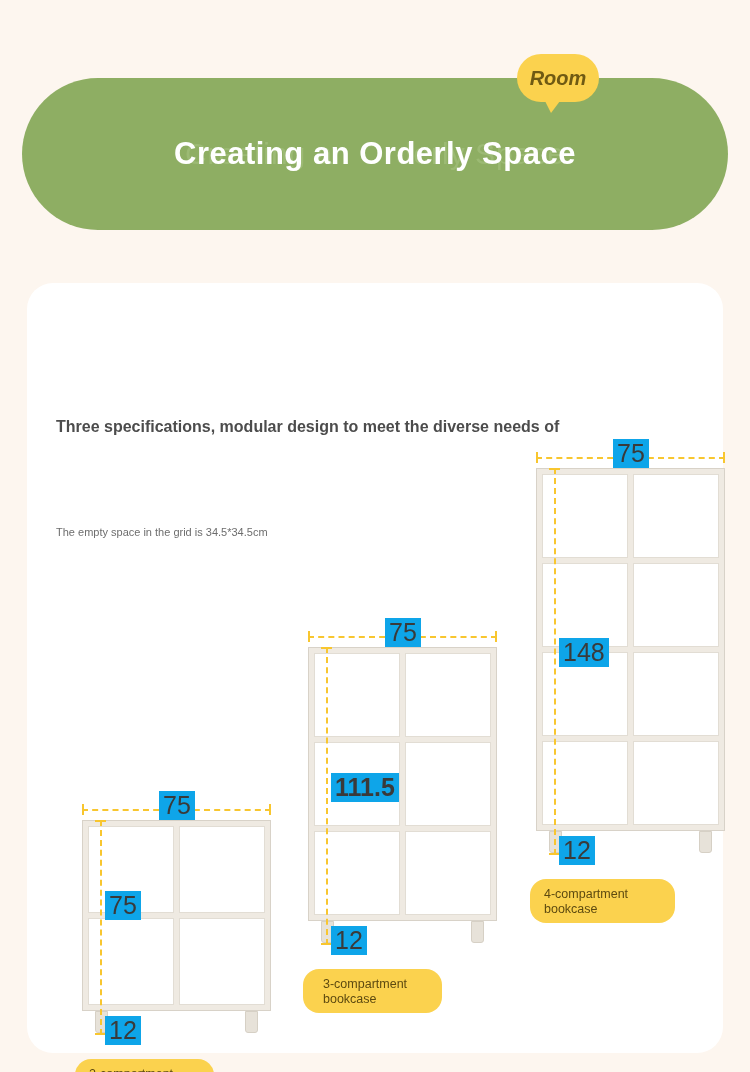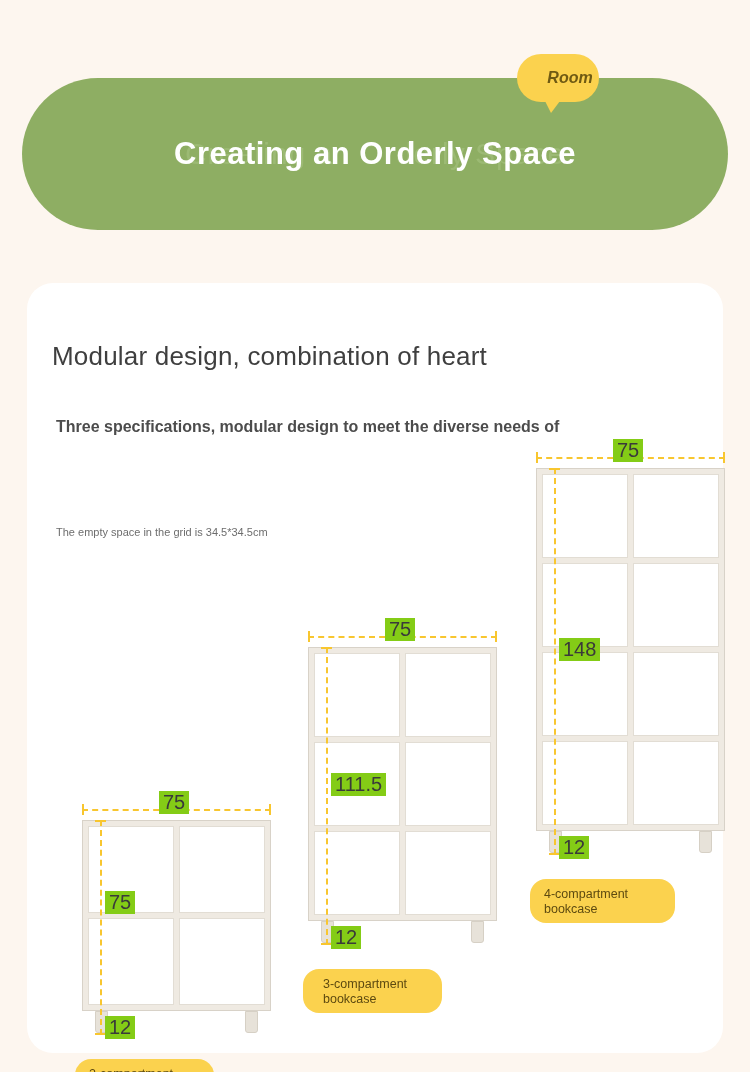--- a/index.html
+++ b/index.html
@@ -62,26 +62,26 @@
     left: 517px;
     top: 54px;
     width: 82px;
     height: 48px;
     background: #fbd24e;
     border-radius: 24px;
     z-index: 5;
   }
   .hero-bubble-text {
     position: absolute;
-    left: 12px; top: 0;
+    left: 0; top: 0;
     width: 82px; height: 48px;
     line-height: 48px;
     text-align: center;
     color: #6f5a13;
-    font-size: 16px;
+    font-size: 20px;
     font-style: italic;
     font-weight: bold;
   }
   .hero-bubble-tail {
     position: absolute;
     left: 26px;
     top: 43px;
     width: 0; height: 0;
     border-left: 8px solid transparent;
     border-right: 12px solid transparent;
@@ -184,22 +184,22 @@
   }
   .tick-h {
     position: absolute;
     border-top: 2px solid #f8c62f;
     height: 0;
     width: 11px;
   }
   .dim-label {
     position: absolute;
     color: #3a3a3a;
-    font-size: 20px;
-    background: #84cc16;
+    font-size: 25px;
+    background: #0ea5e9;
     padding: 0 4px;
     white-space: nowrap;
   }
 
   
   .pill {
     position: absolute;
     background: #fbd24e;
     border-radius: 16px;
     box-sizing: border-box;
@@ -219,21 +219,20 @@
     <div class="hero-title">Creating an Orderly Space</div>
   </div>
   <div class="hero-bubble">
     <div class="hero-bubble-tail"></div>
     <div class="hero-bubble-text">Room</div>
   </div>
 </div>
 
 <div class="card">
 
-  <div class="card-heading">Modular design, combination of heart</div>
 
   <div class="card-sub">
     <div>Three specifications, modular design to meet the diverse needs of</div>
   </div>
 
   <div class="card-note">The empty space in the grid is 34.5*34.5cm</div>
 
   <div class="diagram-area">
 
     <div class="shelf-group" style="left:20px; bottom:0; width:220px; height:380px;">
@@ -284,21 +283,21 @@
           <div class="cab-cell"></div>
           <div class="cab-cell"></div>
         </div>
       </div>
 
       <div class="leg" style="left:46px; top:338px;"></div>
       <div class="leg" style="left:196px; top:338px;"></div>
 
       <div class="dim-v" style="left:51px; top:64px; height:298px;"></div>
       <div class="tick-h" style="left:46px; top:64px;"></div>
-      <div class="dim-label" style="left:56px; top:190px;">111.5</div>
+      <div class="dim-label" style="left:56px; top:190px;font-weight:bold;">111.5</div>
 
       <div class="tick-h" style="left:46px; top:360px;"></div>
       <div class="dim-label" style="left:56px; top:343px;">12</div>
 
       <div class="pill" style="left:28px; top:386px; width:139px;padding-left:20px;">
         <div>3-compartment</div>
         <div>bookcase</div>
       </div>
     </div>
 

